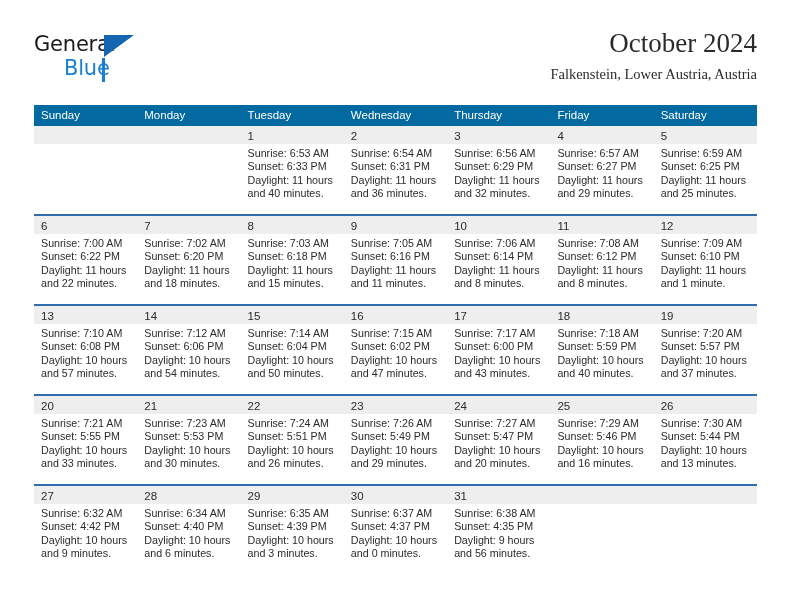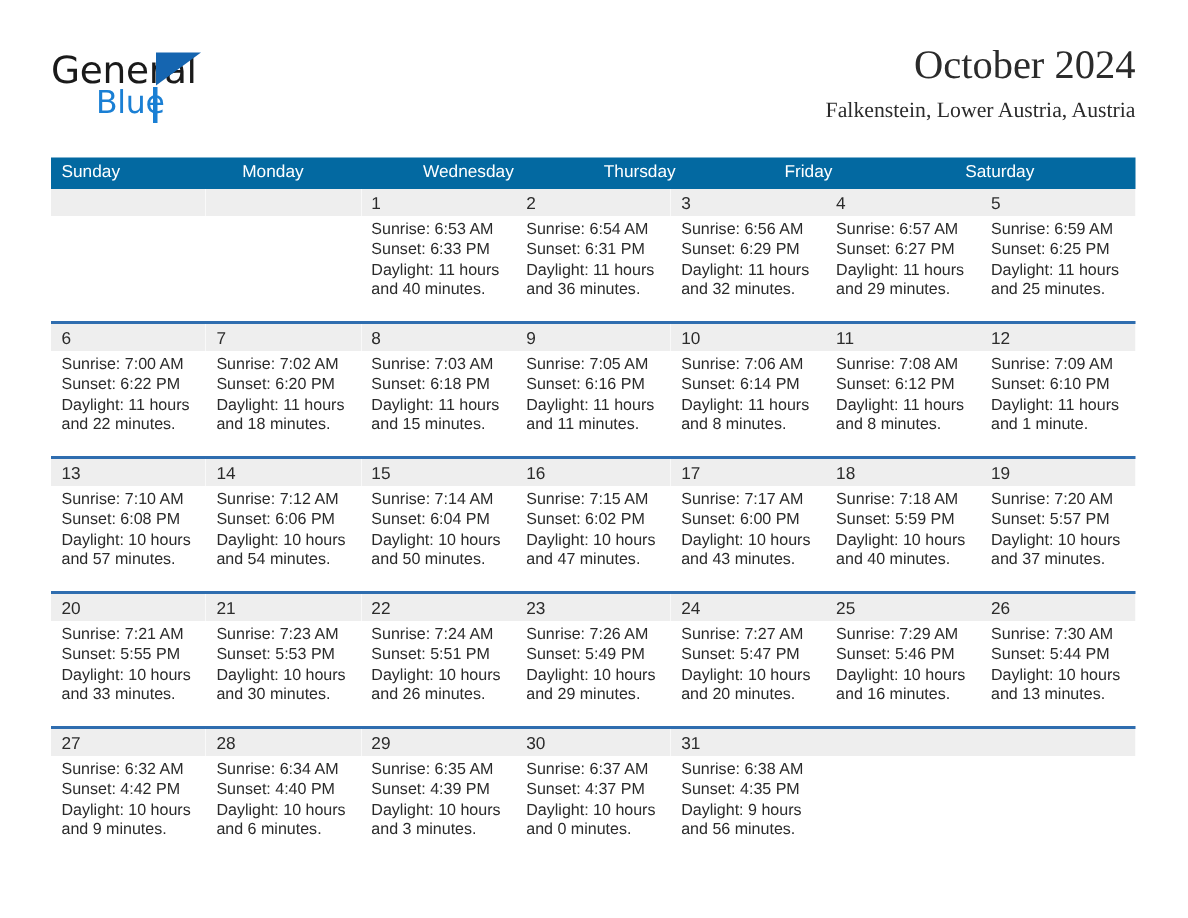--- a/index.html
+++ b/index.html
@@ -35,21 +35,21 @@
     position: absolute;
     left: 0;
     top: 6px;
     width: 120px;
     height: 52px;
   }
   .logo-general {
     position: absolute;
     left: 0;
     top: 0;
-    font-size: 25px;
+    font-size: 21px;
     letter-spacing: -0.2px;
     color: #1a1a1a;
     font-family: "DejaVu Sans", sans-serif;
   }
   .logo-tri {
     position: absolute;
     left: 70px;
     top: 3px;
     width: 0;
     height: 0;
@@ -174,20 +174,21 @@
       <div class="cal-title">October 2024</div>
       <div class="cal-subtitle">Falkenstein, Lower Austria, Austria</div>
     </div>
 
   </div>
 
   <div class="calendar">
     <div class="weekday-row" id="weekday-row">
         <div class="weekday">Sunday</div>
         <div class="weekday">Monday</div>
+        <div class="weekday">Tuesday</div>
         <div class="weekday">Wednesday</div>
         <div class="weekday">Thursday</div>
         <div class="weekday">Friday</div>
         <div class="weekday">Saturday</div>
       </div>
     <div id="weeks-container">
         <div class="week-row first">
           <div class="day-cell empty">
             <div class="day-band"><span class="day-num"></span></div>
           </div>

